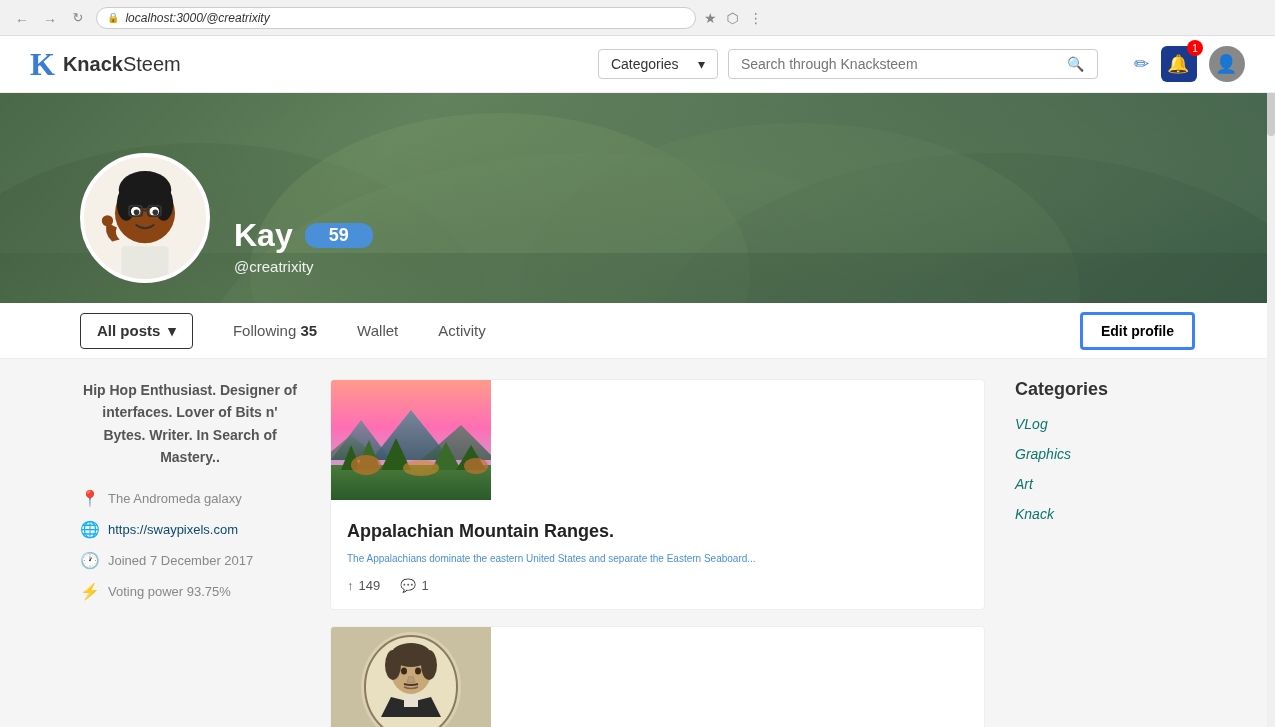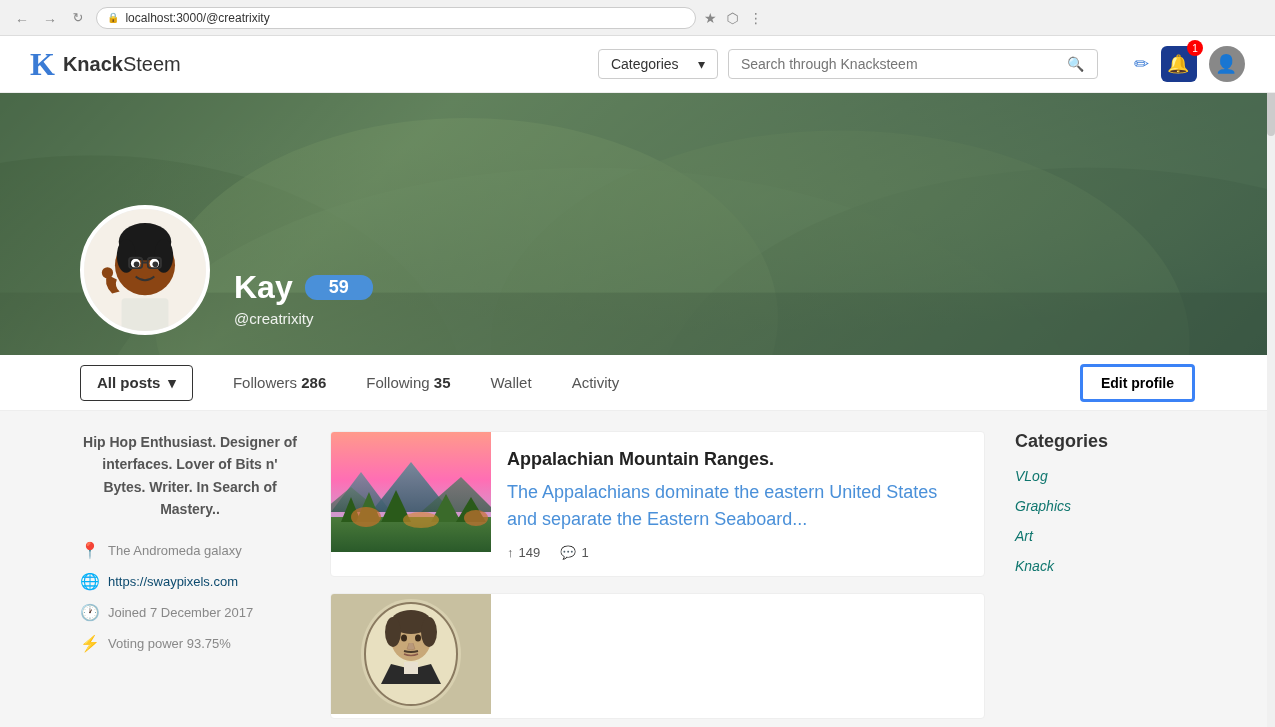--- a/index.html
+++ b/index.html
@@ -29,21 +29,21 @@
       border-radius: 12px;
       padding: 3px 10px;
       font-size: 12px;
       color: #333;
       display: flex;
       align-items: center;
       gap: 6px;
       max-width: 600px;
     }
     .browser-url-bar .lock-icon { color: #888; font-size: 10px; }
-    .browser-url-text { color: #333; }
+    .browser-url-text { color: #333; font-style: italic; }
     .browser-actions { display: flex; gap: 10px; align-items: center; color: #888; }
     .browser-actions span { cursor: pointer; font-size: 14px; }
 
     
     .navbar {
       background: white;
       border-bottom: 1px solid #eee;
       padding: 10px 30px;
       display: flex;
       align-items: center;
@@ -156,21 +156,21 @@
       cursor: pointer;
       display: flex;
       align-items: center;
       justify-content: center;
       font-size: 18px;
     }
 
     
     .cover-section {
       background: linear-gradient(135deg, #4a6741 0%, #7a9b6a 30%, #5c7a5a 60%, #3d5c4a 100%);
-      height: 262px;
+      height: 210px;
       position: relative;
       overflow: hidden;
     }
     .cover-overlay {
       position: absolute;
       inset: 0;
       background: 
         radial-gradient(ellipse at 60% 40%, rgba(120,150,100,0.4) 0%, transparent 60%),
         radial-gradient(ellipse at 30% 70%, rgba(80,100,70,0.3) 0%, transparent 50%);
     }
@@ -307,20 +307,21 @@
       min-width: 0;
     }
     .post-card {
       background: white;
       border: 1px solid #eee;
       border-radius: 4px;
       margin-bottom: 16px;
       overflow: hidden;
       display: flex;
       gap: 0;
+      flex-direction: column;
     }
     .post-thumbnail {
       width: 160px;
       flex-shrink: 0;
       overflow: hidden;
     }
     
     .mountain-scene {
       width: 160px;
       height: 120px;
@@ -330,21 +331,21 @@
       flex: 1;
     }
     .post-title {
       font-size: 18px;
       font-weight: 700;
       color: #222;
       margin-bottom: 8px;
       line-height: 1.3;
     }
     .post-excerpt {
-      font-size: 18px;
+      font-size: 10px;
       color: #4a90d9;
       line-height: 1.5;
       margin-bottom: 12px;
     }
     .post-meta {
       display: flex;
       align-items: center;
       gap: 20px;
       font-size: 13px;
       color: #888;
@@ -495,23 +496,20 @@
       <div class="profile-handle">@creatrixity</div>
     </div>
   </div>
 </div>
 
 <div class="profile-tabs-bar">
   <div class="tab-all-posts">
     <span>All posts</span>
     <span>▾</span>
   </div>
-  <a class="tab-link">
-    <span>Followers</span> <span class="tab-count">286</span>
-  </a>
   <a class="tab-link">
     <span>Following</span> <span class="tab-count">35</span>
   </a>
   <a class="tab-link">Wallet</a>
   <a class="tab-link">Activity</a>
   <button class="edit-profile-btn">Edit profile</button>
 </div>
 
 <div class="main-content">
 

